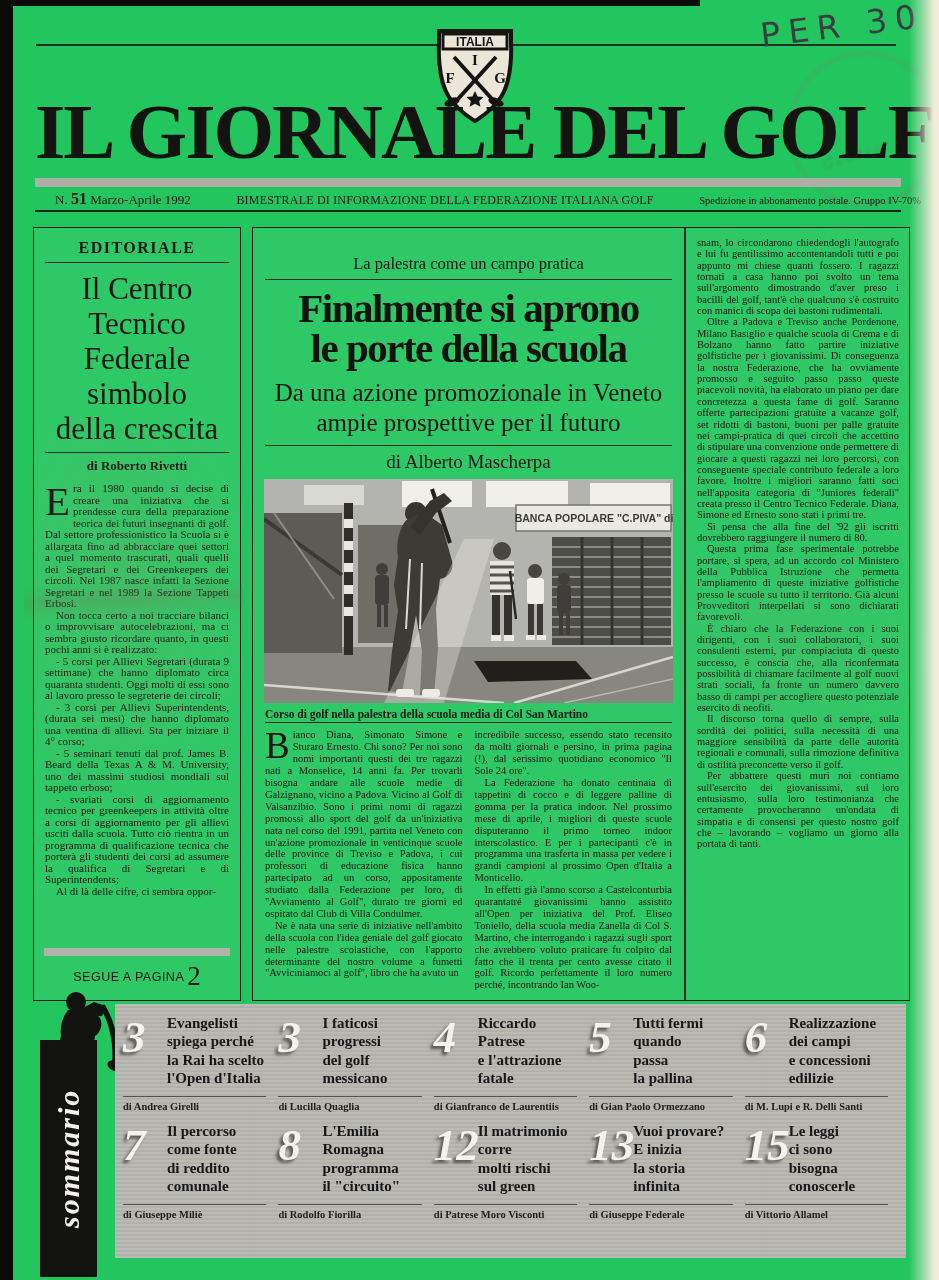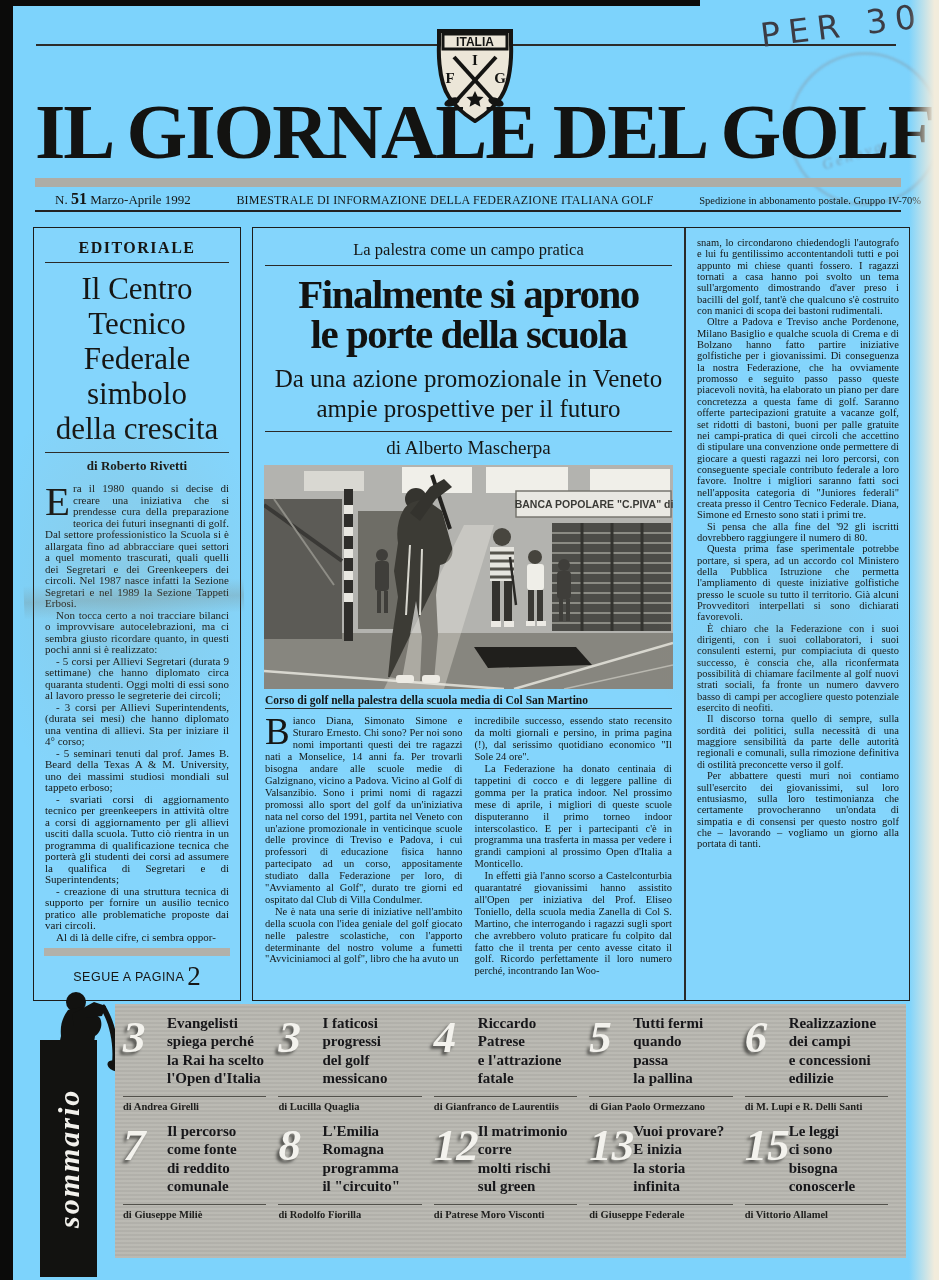--- a/index.html
+++ b/index.html
@@ -1,16 +1,16 @@
 <!DOCTYPE html>
 <html><head>
 <meta charset="utf-8">
 <style>
   html,body{margin:0;padding:0;background:#6b675e;}
-  #page{position:relative;width:939px;height:1280px;background:#7dd3fc;overflow:hidden;
+  #page{position:relative;width:939px;height:1280px;background:#22c55e;overflow:hidden;
         font-family:"Liberation Serif",serif;color:#161614;}
   
   .edge-left{position:absolute;left:0;top:0;width:13px;height:1280px;background:#0b0b0a;}
   .edge-top{position:absolute;left:0;top:0;width:700px;height:6px;background:#0b0b0a;}
   .right-fade{position:absolute;right:0;top:0;width:30px;height:100%;
         background:linear-gradient(90deg,rgba(0,0,0,0) 0%,#f2ecdc 85%);pointer-events:none;}
   .stain1{position:absolute;left:20px;top:430px;width:260px;height:400px;
         background:radial-gradient(ellipse at 40% 40%,rgba(165,140,95,0.14),rgba(0,0,0,0) 65%);pointer-events:none;}
   .stain2{position:absolute;left:640px;top:520px;width:300px;height:260px;
         background:radial-gradient(ellipse at 50% 50%,rgba(160,135,95,0.10),rgba(0,0,0,0) 65%);pointer-events:none;}
@@ -55,21 +55,21 @@
   .dropcap{float:left;font-size:41px;line-height:33px;padding:2px 3px 0 0;font-weight:500;}
   .continuation{position:absolute;left:10px;right:10px;bottom:8px;text-align:center;}
   .cont-bar{height:8px;background:#b2b1aa;margin-bottom:5px;}
   .cont-text{font-family:"Liberation Sans",sans-serif;font-size:12.5px;letter-spacing:0.5px;}
   .cont-page{font-size:27px;font-family:"Liberation Serif",serif;vertical-align:-4px;padding-left:3px;}
 
   
   #main-box{left:252px;top:227px;width:656px;height:772px;}
   .vrule{position:absolute;left:431px;top:0;bottom:0;width:1.5px;background:#2a2a28;}
   .art-left{position:absolute;left:0;top:0;width:431px;padding:7px 10px 0 10px;box-sizing:border-box;}
-  .kicker{text-align:center;font-size:16.5px;margin:5px 0 5px;}
+  .kicker{text-align:center;font-size:16.5px;margin:19px 0 5px;}
   .headline{text-align:center;font-weight:bold;font-size:41px;line-height:0.98;letter-spacing:-1.5px;
         white-space:pre-line;margin:8px 0 10px;color:#121210;}
   .deck{text-align:center;font-size:25px;line-height:1.18;white-space:pre-line;margin:4px 0 8px;}
   .art-byline{text-align:center;font-weight:normal;font-size:19px;margin:4px 0 6px;}
   .photo{position:relative;width:409px;height:224px;margin:2px auto 0;background:#9a9a96;overflow:hidden;}
   .caption{font-weight:bold;font-size:11.5px;border-bottom:1.5px solid #2a2a28;padding:3px 0 2px;margin:2px 2px 0;}
   .art-cols{display:flex;gap:12px;padding:6px 2px 0 2px;height:296px;overflow:hidden;}
   .art-col{flex:1;font-size:10.5px;line-height:11.9px;text-align:justify;}
   .art-col p{margin:0;}
   .art-col p.indent{text-indent:10px;}
@@ -150,21 +150,20 @@
 della crescita</div>
       <hr class="hr">
       <div class="ed-byline">di Roberto Rivetti</div>
       <div class="ed-body">
         <p><span class="dropcap">E</span><span>ra il 1980 quando si decise di creare una iniziativa che si prendesse cura della preparazione teorica dei futuri insegnanti di golf. Dal settore professionistico la Scuola si è allargata fino ad abbracciare quei settori a quel momento trascurati, quali quelli dei Segretari e dei Greenkeepers dei circoli. Nel 1987 nasce infatti la Sezione Segretari e nel 1989 la Sezione Tappeti Erbosi.</span></p>
         <p class="indent">Non tocca certo a noi tracciare bilanci o improvvisare autocelebrazioni, ma ci sembra giusto ricordare quanto, in questi pochi anni si è realizzato:</p>
         <p class="indent">- 5 corsi per Allievi Segretari (durata 9 settimane) che hanno diplomato circa quaranta studenti. Oggi molti di essi sono al lavoro presso le segreterie dei circoli;</p>
         <p class="indent">- 3 corsi per Allievi Superintendents, (durata sei mesi) che hanno diplomato una ventina di allievi. Sta per iniziare il 4° corso;</p>
         <p class="indent">- 5 seminari tenuti dal prof. James B. Beard della Texas A &amp; M. University, uno dei massimi studiosi mondiali sul tappeto erboso;</p>
         <p class="indent">- svariati corsi di aggiornamento tecnico per greenkeepers in attività oltre a corsi di aggiornamento per gli allievi usciti dalla scuola. Tutto ciò rientra in un programma di qualificazione tecnica che porterà gli studenti dei corsi ad assumere la qualifica di Segretari e di Superintendents;</p>
-        <p class="indent">- creazione di una struttura tecnica di supporto per fornire un ausilio tecnico pratico alle problematiche proposte dai vari circoli.</p>
         <p class="indent">Al di là delle cifre, ci sembra oppor-</p>
       </div>
     </div>
     <div class="continuation">
       <div class="cont-bar"></div>
       <span class="cont-text">SEGUE A PAGINA</span><span class="cont-page">2</span>
     </div>
   </div>
 
   <div class="box" id="main-box">

